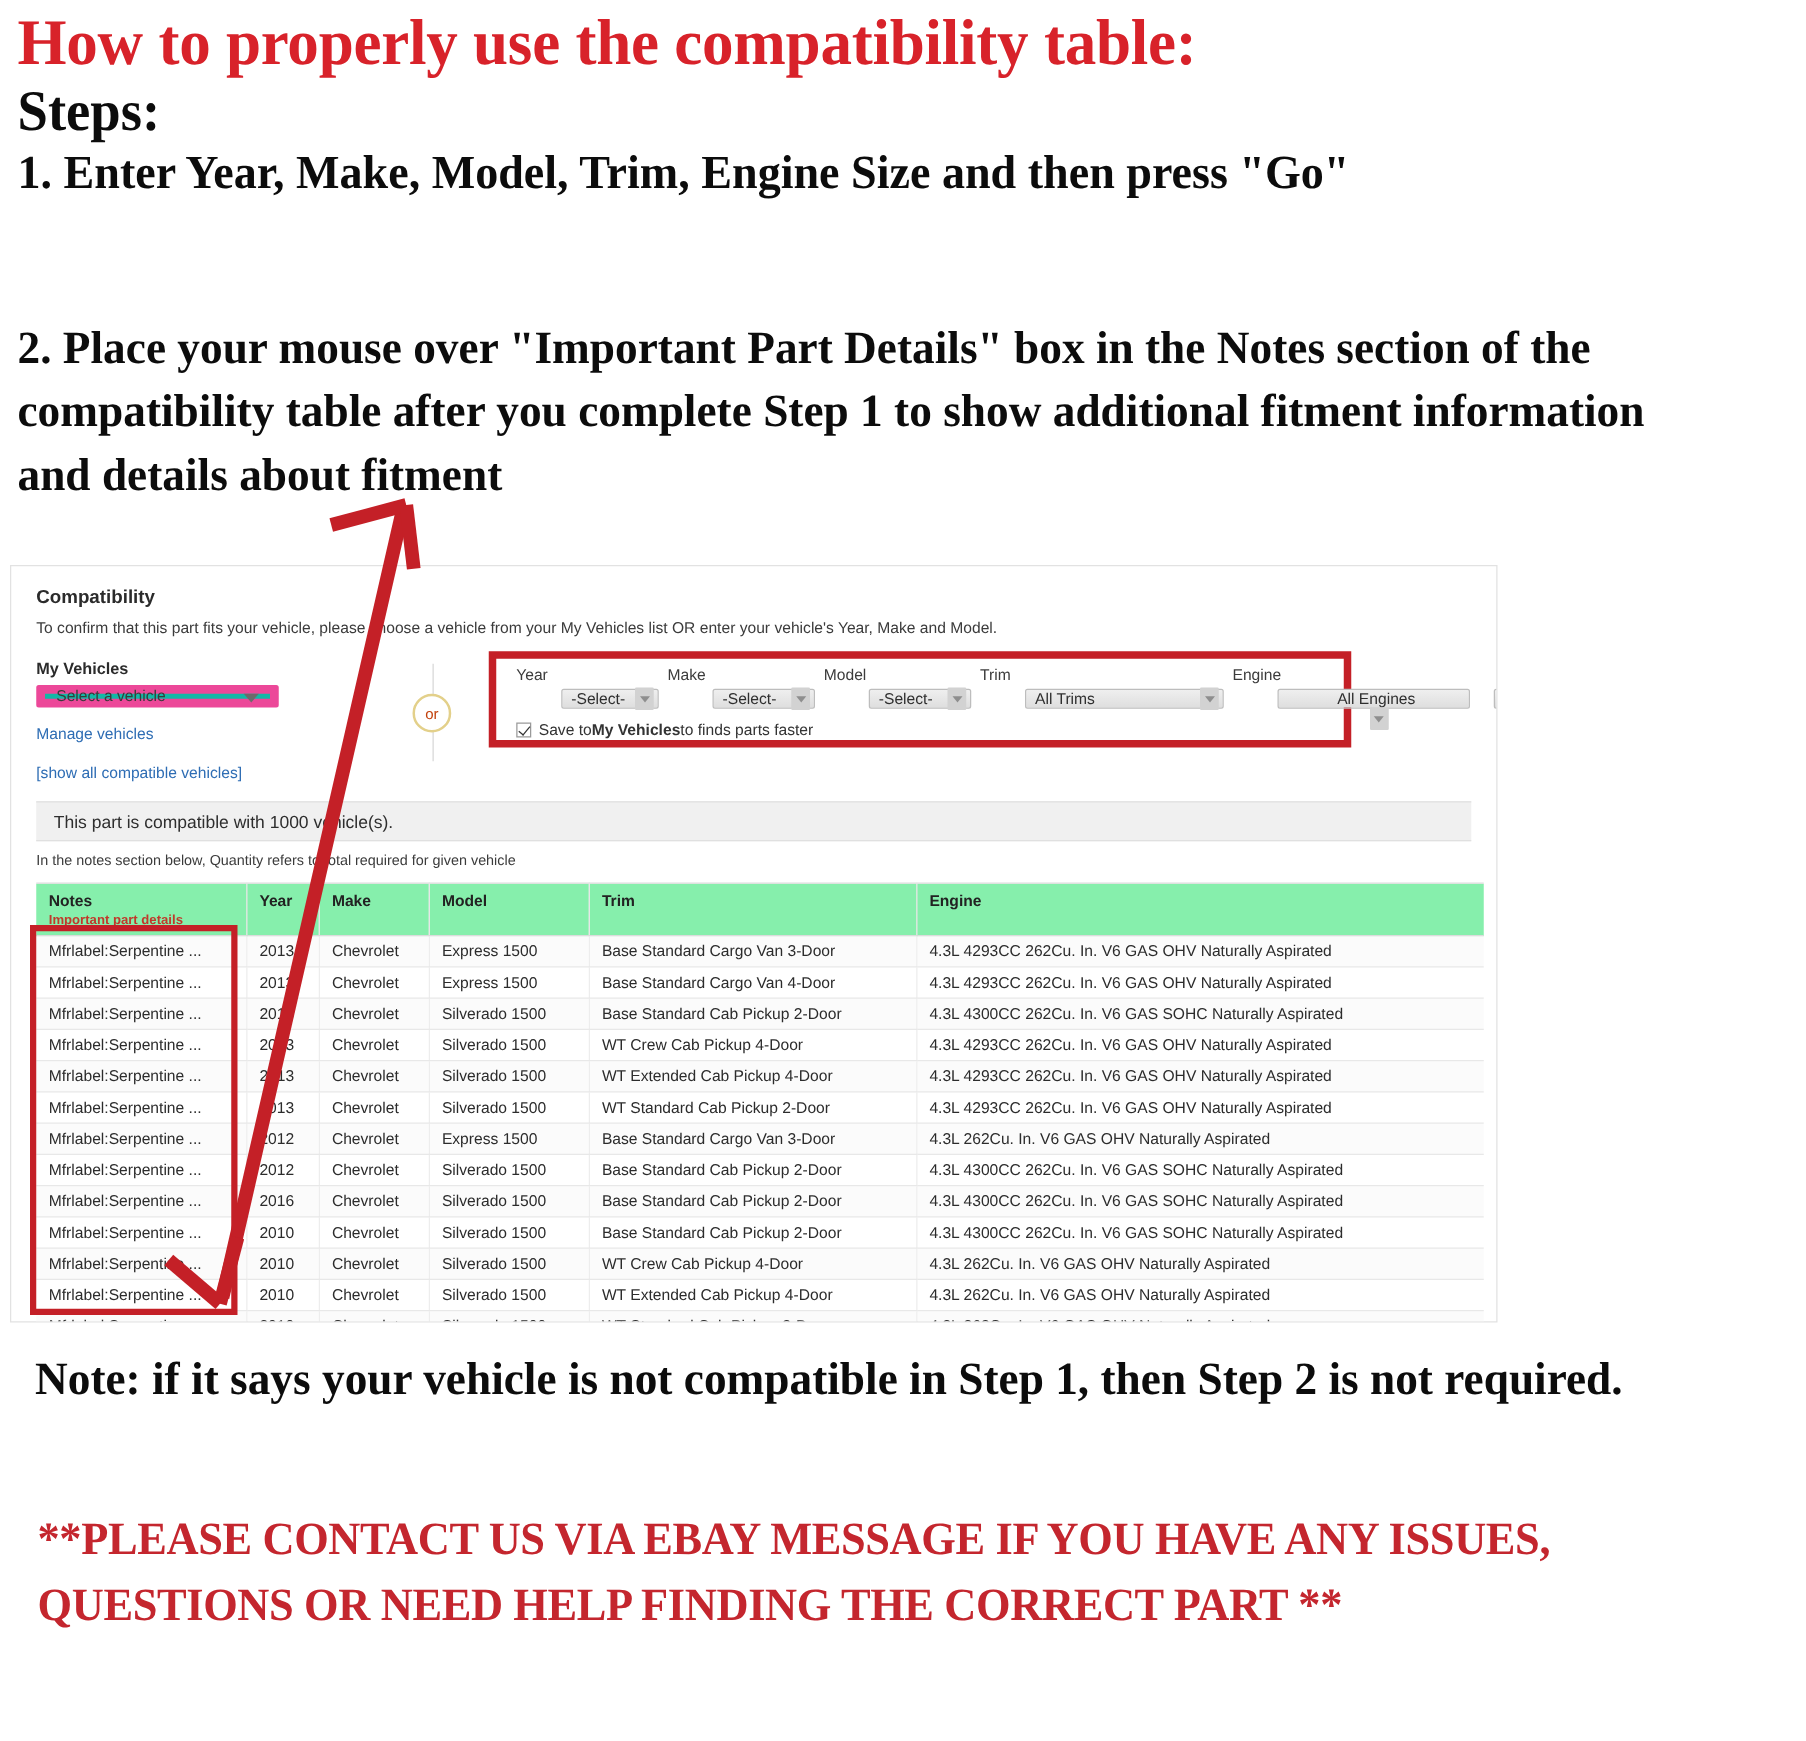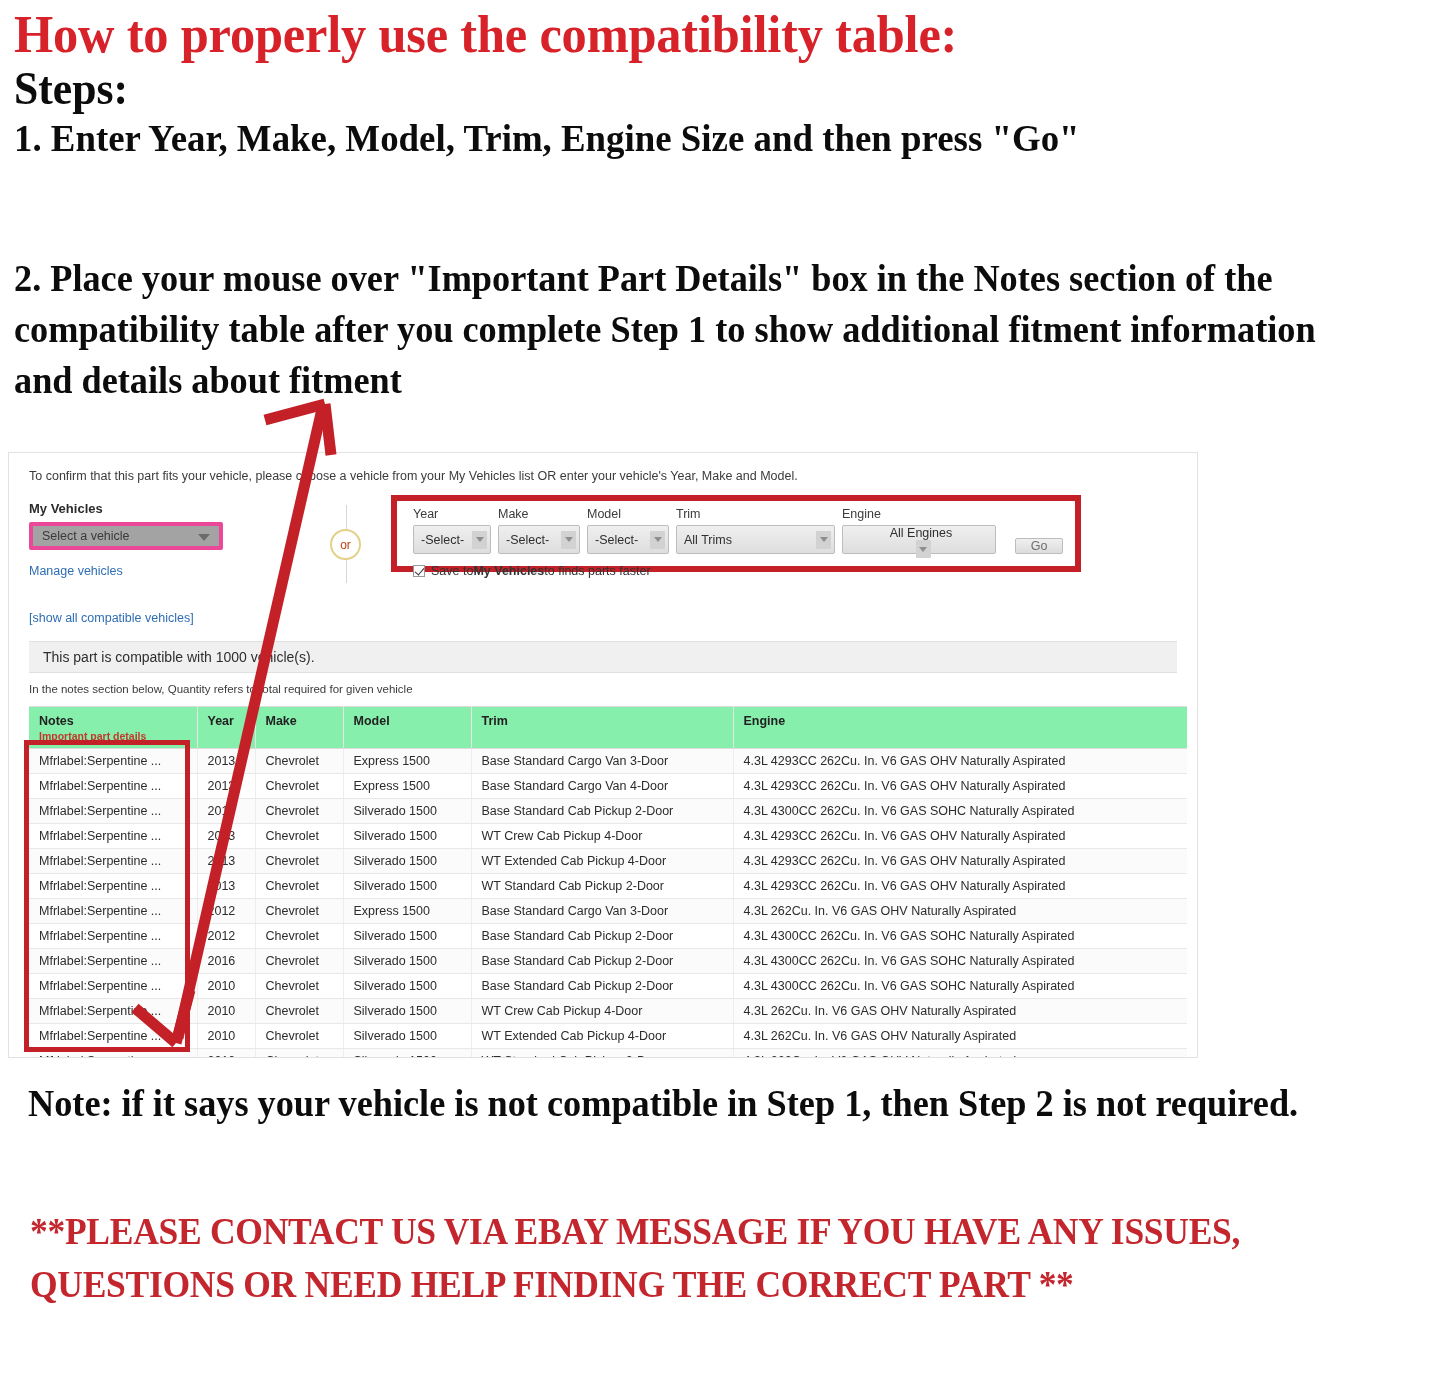--- a/index.html
+++ b/index.html
@@ -132,23 +132,23 @@
 
   .myveh { position: absolute; left: 0; top: 0; width: 270px; }
   .myveh-label {
     font-size: 13px;
     font-weight: bold;
     color: #2b2b2b;
     margin-bottom: 6px;
   }
   .veh-select {
     width: 194px;
-    height: 28px;
-    border: 4px solid #ec4899;
-    background: #a3a3a3;
+    height: 18px;
+    border: 7px solid #ec4899;
+    background: #14b8a6;
     border-radius: 2px;
     display: flex;
     align-items: center;
     box-sizing: border-box;
     position: relative;
   }
   .veh-select .txt {
     font-size: 12.5px;
     color: #3a3a3a;
     padding-left: 9px;
@@ -222,29 +222,30 @@
 
   .ymm { position: absolute; left: 384px; top: 6px; }
   .ymm-fields { display: flex; align-items: flex-end; gap: 7px; }
   .field { display: flex; flex-direction: column; }
   .field-label {
     font-size: 12.5px;
     color: #3b3b3b;
     margin-bottom: 4px;
   }
   .sel {
-    height: 29px;
+    height: 16px;
     border: 1px solid #bdbdbd;
     background: linear-gradient(#efefef, #dedede);
     border-radius: 2px;
     box-sizing: border-box;
     display: flex;
     align-items: center;
     justify-content: space-between;
     padding: 0 3px 0 7px;
+    margin-left: 36px;
   }
   .sel .v { font-size: 12.5px; color: #2f2f2f; white-space: nowrap; }
   .sel .arw {
     width: 15px; height: 18px;
     background: #d2d2d2;
     border-radius: 1px;
     display: flex; align-items: center; justify-content: center;
     flex: 0 0 auto;
     margin-left: 4px;
   }
@@ -413,20 +414,21 @@
   <h1 class="hdr-red">How to properly use the compatibility table:</h1>
   <h2 class="hdr-steps">Steps:</h2>
   <p class="step-line">1. Enter Year, Make, Model, Trim, Engine Size and then press "Go"</p>
 </div>
 
 <p class="step-para">2. Place your mouse over "Important Part Details" box in the Notes section of the compatibility table after you complete Step 1 to show additional fitment information and details about fitment</p>
 
 <div class="panel">
   <div class="panel-inner">
 
+    <div class="compat-title">Compatibility</div>
     <div class="compat-sub">To confirm that this part fits your vehicle, please choose a vehicle from your My Vehicles list OR enter your vehicle's Year, Make and Model.</div>
 
     <div class="form-row">
 
       <div class="myveh">
         <div class="myveh-label">My Vehicles</div>
         <div class="veh-select">
           <span class="txt">Select a vehicle</span>
           <span class="veh-caret"></span>
         </div>

